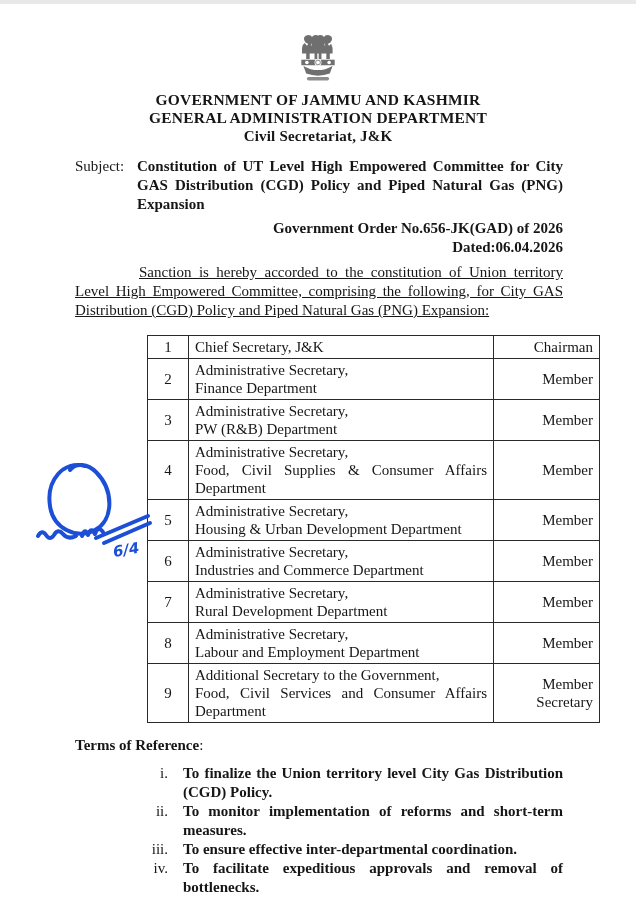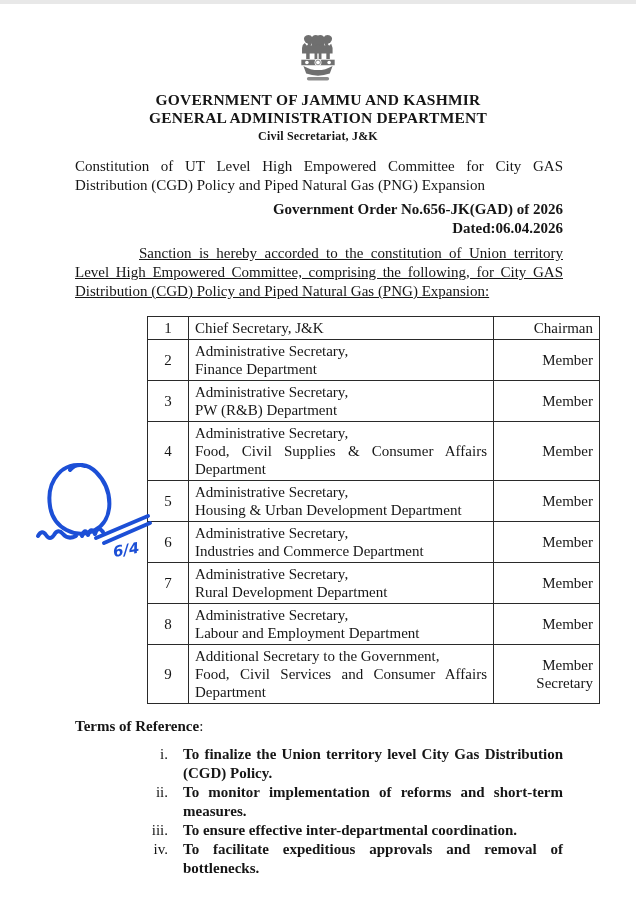--- a/index.html
+++ b/index.html
@@ -11,27 +11,27 @@
     font-family:"Liberation Serif","DejaVu Serif",serif;
     font-size:15px;
     line-height:19px;
     overflow:hidden;
     margin:4px auto;
   }
   .emblem-wrap{ text-align:center; padding-top:30px; }
   .emblem-wrap svg{ display:inline-block; }
   .doc-header{ text-align:center; margin-top:2px; }
   .doc-header .h-line{ font-weight:bold; font-size:15.5px; line-height:18px; letter-spacing:.2px; }
-  .doc-header .h-line3{ font-size:12px; }
+  .doc-header .h-line3{ font-size:15px; }
 
   .content{ margin:12px 73px 0 75px; }
 
   .subject-row{ display:flex; }
   .subject-label{ width:62px; flex:0 0 62px; }
-  .subject-text{ font-weight:normal; text-align:justify; flex:1; }
+  .subject-text{ font-weight:bold; text-align:justify; flex:1; }
 
   .order-block{ text-align:right; font-weight:bold; margin-top:5px; }
   .order-line{ line-height:18.5px; }
 
   .para{ margin-top:7px; text-align:justify; text-indent:64px;text-decoration:underline; }
 
   table.committee{
     border-collapse:collapse;
     margin:0 0 0 72px;
     table-layout:fixed;
@@ -97,20 +97,21 @@
 
   <div class="doc-header">
     <div class="h-line">GOVERNMENT OF JAMMU AND KASHMIR</div>
     <div class="h-line">GENERAL ADMINISTRATION DEPARTMENT</div>
     <div class="h-line h-line3">Civil Secretariat, J&amp;K</div>
   </div>
 
   <div class="content">
 
     <div class="subject-row">
+      <div class="subject-label">Subject:</div>
       <div class="subject-text">Constitution of UT Level High Empowered Committee for City GAS Distribution (CGD) Policy and Piped Natural Gas (PNG) Expansion</div>
     </div>
 
     <div class="order-block">
       <div class="order-line">Government Order No.656-JK(GAD) of 2026</div>
       <div class="order-line">Dated:06.04.2026</div>
     </div>
 
     <p class="para">Sanction is hereby accorded to the constitution of Union territory Level High Empowered Committee, comprising the following, for City GAS Distribution (CGD) Policy and Piped Natural Gas (PNG) Expansion:</p>
 

